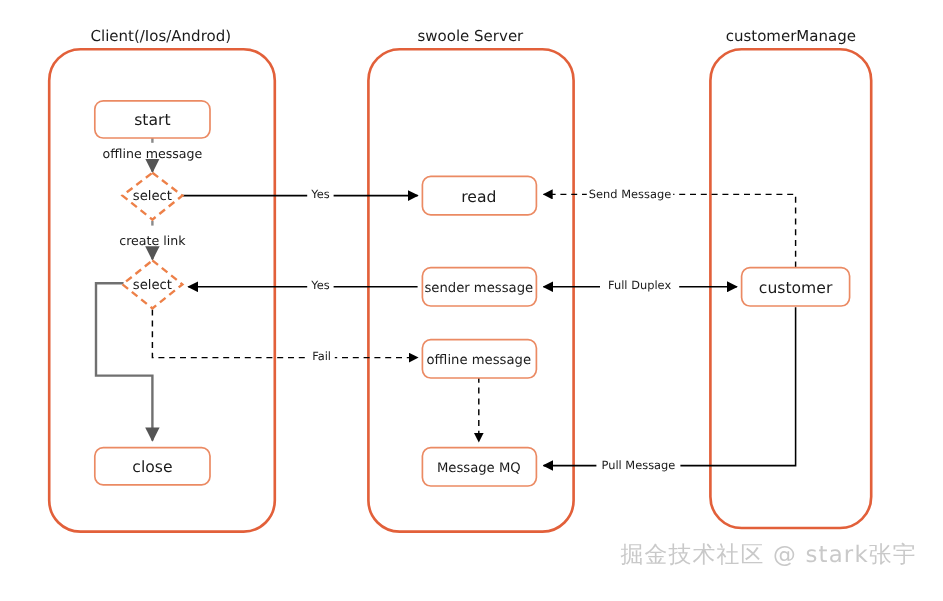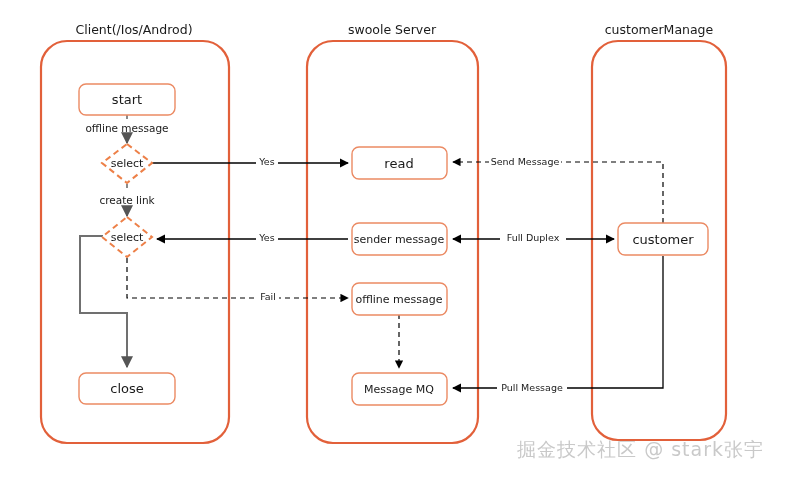--- a/index.html
+++ b/index.html
@@ -81,21 +81,21 @@
   }
   .gray-dashed {
     stroke: #8a8a8a;
     stroke-width: 2;
     fill: none;
     stroke-dasharray: 4 4;
   }
   .watermark {
     position: absolute;
     right: 22px;
-    bottom: 20px;
+    bottom: 8px;
     font-family: "DejaVu Sans", sans-serif;
     font-size: 19px;
     color: #c9c9c9;
     letter-spacing: 1px;
     white-space: nowrap;
     user-select: none;
   }
 </style>
 </head>
 <body>

